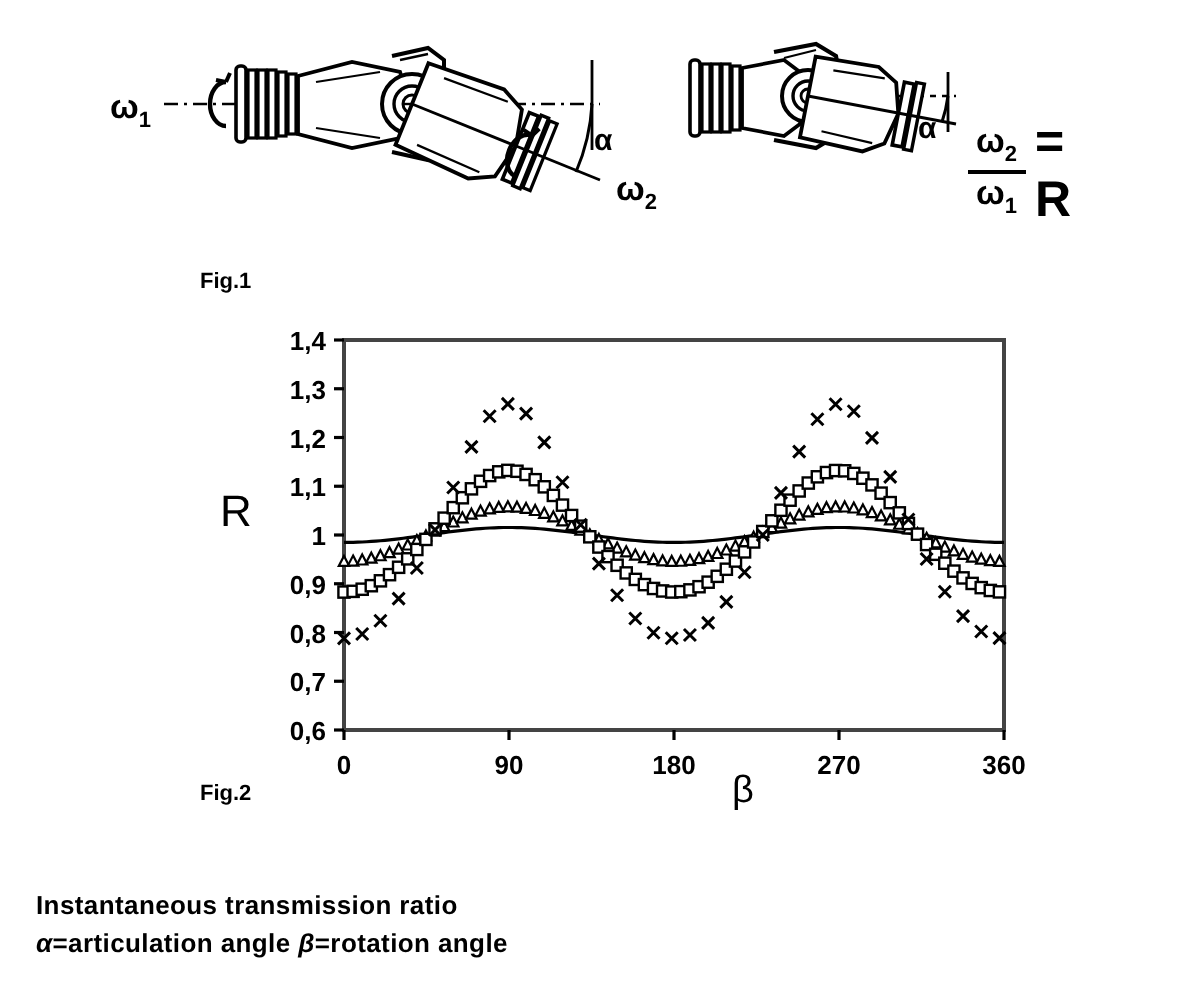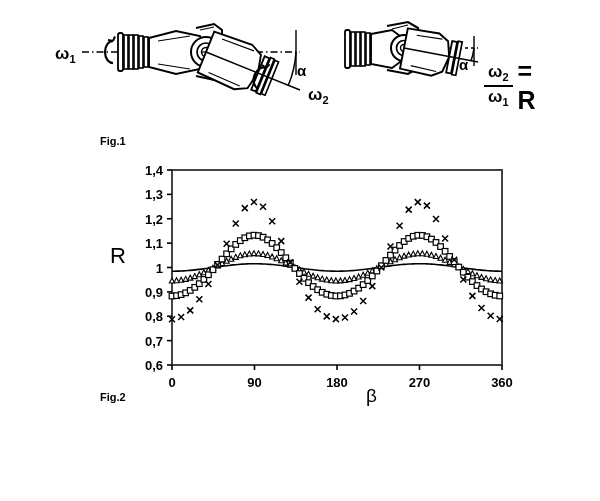--- a/index.html
+++ b/index.html
@@ -362,13 +362,17 @@
         <path d="M478.51724137931035,145.03947385699087 L484.51724137931035,151.03947385699087 M484.51724137931035,145.03947385699087 L478.51724137931035,151.03947385699087" fill="none" stroke="#000" stroke-width="1.5"></path>
         <path d="M487.62068965517244,152.74791289935433 L493.62068965517244,158.74791289935433 M493.62068965517244,152.74791289935433 L487.62068965517244,158.74791289935433" fill="none" stroke="#000" stroke-width="1.5"></path>
         <path d="M496.7241379310345,156.03566208876757 L502.7241379310345,162.03566208876757 M502.7241379310345,156.03566208876757 L496.7241379310345,162.03566208876757" fill="none" stroke="#000" stroke-width="1.5"></path>
       </g>
     </svg>
 </div>
 
 <div class="fig2-cap">Fig.2</div>
 
 <div class="caption">
+  <div>Instantaneous transmission ratio</div>
+  <div>
+    <span class="it">α</span><span>=articulation angle </span><span class="it">β</span><span>=rotation angle</span>
+  </div>
 </div>
 
 </body></html>

